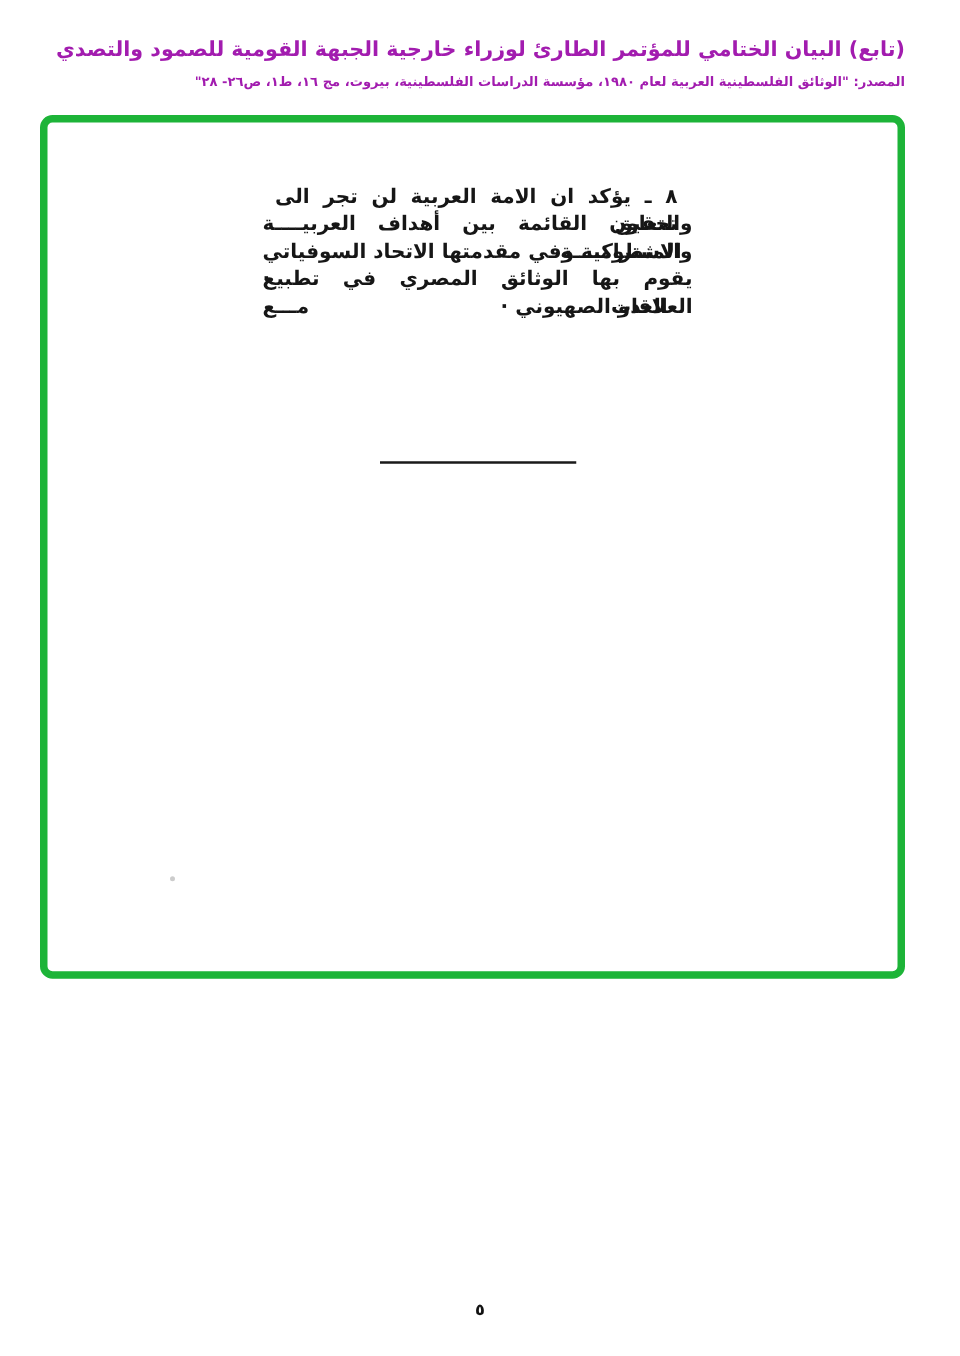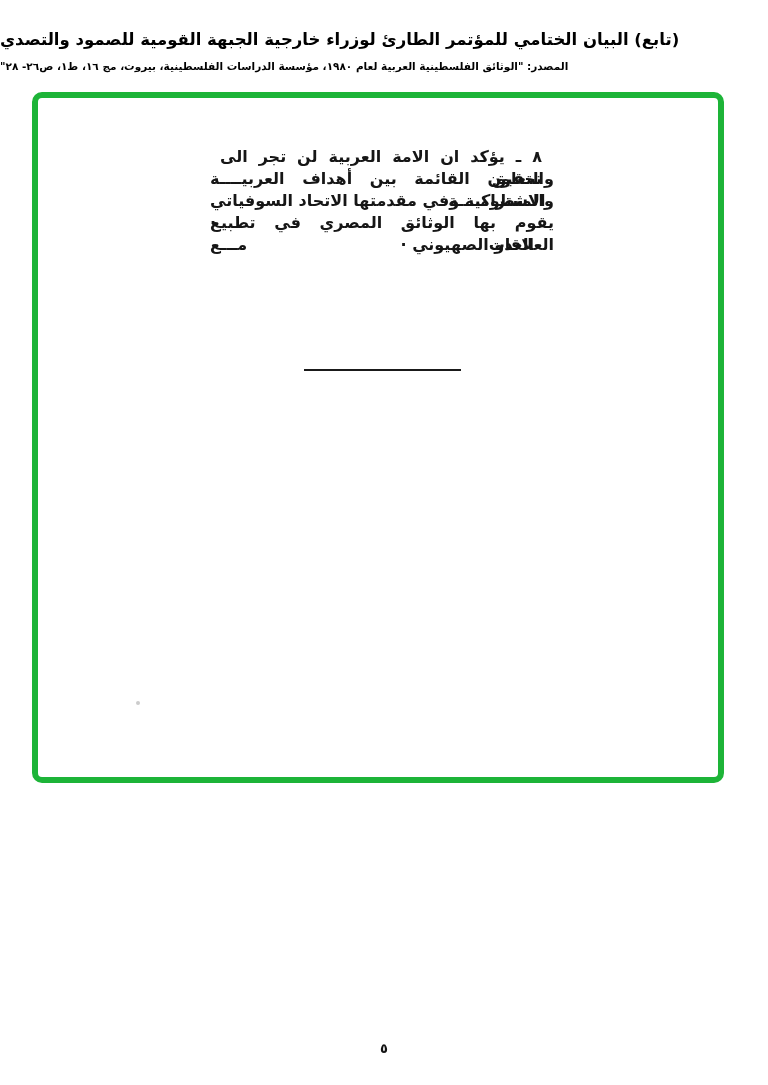--- a/index.html
+++ b/index.html
@@ -12,23 +12,23 @@
     position: relative;
     width: 768px; height: 1085px;
     background: #ffffff;
     color: #161616;
     overflow: hidden;
   }
   
   .hdr {
     position: absolute;
     top: 27px; left: 0; width: 724px;
-    text-align: left;
+    text-align: right;
     direction: rtl;
-    color: #000000;
+    color: #a21caf;
   }
   .hdr-title {
     font-size: 16.5px;
     font-weight: bold;
     line-height: 26px;
     letter-spacing: 0.2px;
   }
   .hdr-source {
     font-size: 10.5px;
     font-weight: bold;

